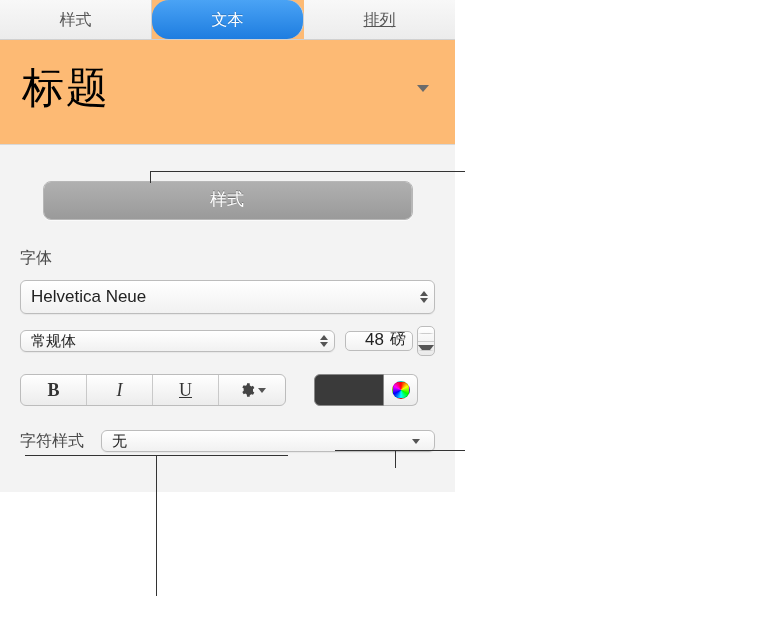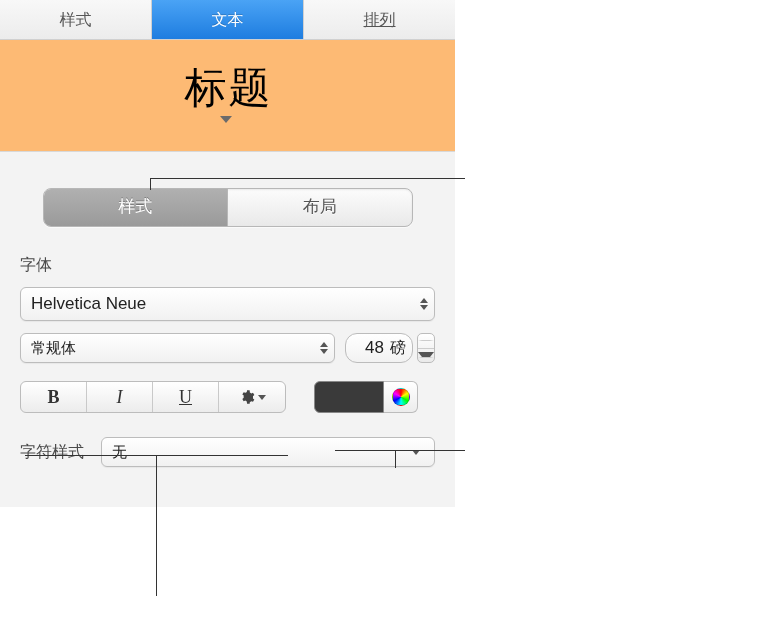--- a/index.html
+++ b/index.html
@@ -30,29 +30,29 @@
       color: #555;
       border-right: 1px solid #d0d0d0;
       background: linear-gradient(#f8f8f8, #ececec);
       cursor: pointer;
     }
     .top-tab:last-child { border-right: none; text-decoration: underline; }
     .top-tab.active {
       background: linear-gradient(#4aa3f5, #1e7de0);
       color: #fff;
       text-shadow: 0 -1px rgba(0,0,0,0.2);
+      border-radius: 17px;
     }
     
     .style-title-row {
       display: flex;
       align-items: center;
       justify-content: space-between;
       padding: 20px 20px 28px 22px;
       border-bottom: 1px solid #d8d8d8;
-      flex-direction: column;
     }
     .style-title {
       font-size: 42px;
       font-weight: 400;
       color: #000;
       letter-spacing: 2px;
     }
     .style-title-arrow {
       width: 0; height: 0;
       border-left: 6px solid transparent;
@@ -119,21 +119,21 @@
       display: flex;
       align-items: center;
       padding: 0 10px;
       font-size: 17px;
       color: #222;
       position: relative;
       cursor: pointer;
       box-shadow: inset 0 1px 0 #fff, 0 1px 1px rgba(0,0,0,0.05);
       text-align: center;
     }
-    .dropdown.small { font-size: 15px; height: 30px; }
+    .dropdown.small { font-size: 15px; height: 22px; }
     .stepper-arrows {
       position: absolute;
       right: 6px;
       top: 50%;
       transform: translateY(-50%);
       display: flex;
       flex-direction: column;
       gap: 2px;
     }
     .tri-up, .tri-down {
@@ -142,25 +142,25 @@
       border-right: 4px solid transparent;
     }
     .tri-up { border-bottom: 5px solid #555; }
     .tri-down { border-top: 5px solid #555; }
     
     .row { display: flex; gap: 10px; margin-top: 12px; align-items: center; }
     .font-family { width: 100%; margin-bottom: 0; }
     .font-weight { flex: 1; }
     .size-box {
       display: flex;
-      align-items: center;
-      border: 1px solid #bcbcbc;
-      border-radius: 12px;
+      align-items: flex-end;
+      border: 1px solid #bcbcbc;
+      border-radius: 5px;
       background: linear-gradient(#fff,#f2f2f2);
-      height: 30px;
+      height: 20px;
       overflow: hidden;
     }
     .size-val {
       width: 42px;
       text-align: right;
       padding-right: 4px;
       font-size: 17px;
       color: #222;
     }
     .size-unit {
@@ -298,21 +298,20 @@
   <div class="style-title-row">
     <div class="style-title">标题</div>
     <div class="style-title-arrow"></div>
   </div>
 
   <div class="content">
     <div class="seg-wrap">
       <div class="callout-top"></div>
       <div class="seg">
         <div class="seg-item active">样式</div>
-        <div class="seg-item">布局</div>
       </div>
     </div>
 
     <div class="section-label">字体</div>
 
     <div class="dropdown font-family">
       <span>Helvetica Neue</span>
       <div class="stepper-arrows">
         <div class="tri-up"></div>
           <div class="tri-down"></div>

